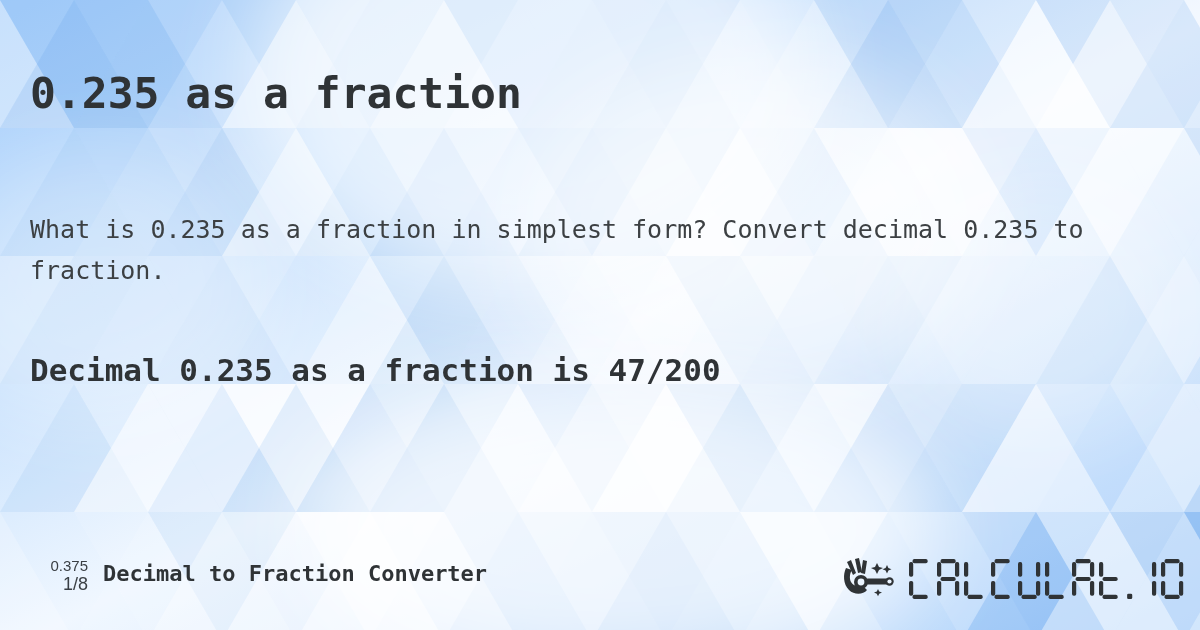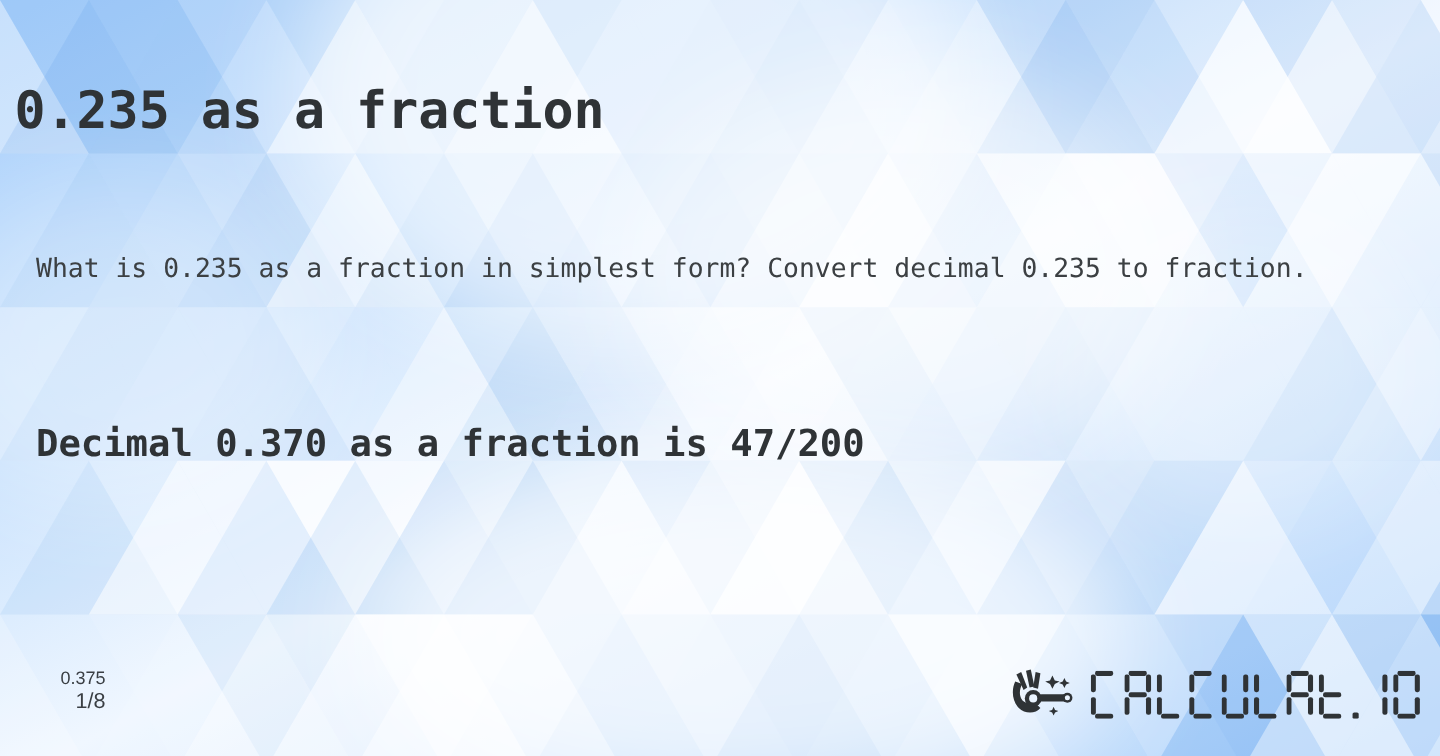--- a/index.html
+++ b/index.html
@@ -45,38 +45,38 @@
   
   .content {
     position: relative;
     z-index: 5;
     width: 1200px;
     height: 630px;
   }
 
   .page-title {
     position: absolute;
-    left: 12px;
+    left: 30px;
     top: 40px;
     font-family: "DejaVu Sans Mono", monospace;
     font-size: 43px;
     font-weight: bold;
     color: #2f3336;
     letter-spacing: 0px;
     white-space: nowrap;
     line-height: 1.15;
   }
 
   .page-subtitle {
     position: absolute;
     left: 30px;
     top: 185px;
     width: 1060px;
     font-family: "DejaVu Sans Mono", monospace;
-    font-size: 22px;
+    font-size: 25px;
     font-weight: normal;
     color: #3c4043;
     line-height: 1.62;
   }
 
   .result-line {
     position: absolute;
     left: 30px;
     top: 352px;
     font-family: "DejaVu Sans Mono", monospace;
@@ -442,29 +442,30 @@
   <div class="bloom bloom-c"></div>
   <div class="bloom bloom-d"></div>
   <div class="bloom bloom-e"></div>
 
   <div class="content">
 
     <h1 class="page-title">0.235 as a fraction</h1>
 
     <p class="page-subtitle">What is 0.235 as a fraction in simplest form? Convert decimal 0.235 to fraction.</p>
 
-    <div class="result-line">Decimal 0.370 as a fraction is 47/200</div>
+    <div class="result-line">Decimal 0.235 as a fraction is 47/200</div>
 
     <div class="footer">
 
       <div class="brand-mark">
         <span class="mark-decimal">0.375</span>
         <span class="mark-fraction">1/8</span>
       </div>
 
+      <div class="footer-label">Decimal to Fraction Converter</div>
 
       <div class="logo">
         <svg class="logo-icon" viewBox="0 0 62 46">
           <g fill="#2f3336">
 
             <path d="M6 6 L10 4 L15 17 L12 19 Z"></path>
             <path d="M14 3 L18 2 L21 16 L17 17 Z"></path>
             <path d="M22 4 L26 5 L24 18 L20 17 Z"></path>
             <path d="M5 12 C2 18 2 28 8 34 C13 39 22 39 26 34 L20 28 C17 31 12 30 10 26 C8 22 9 17 11 14 Z"></path>
 

